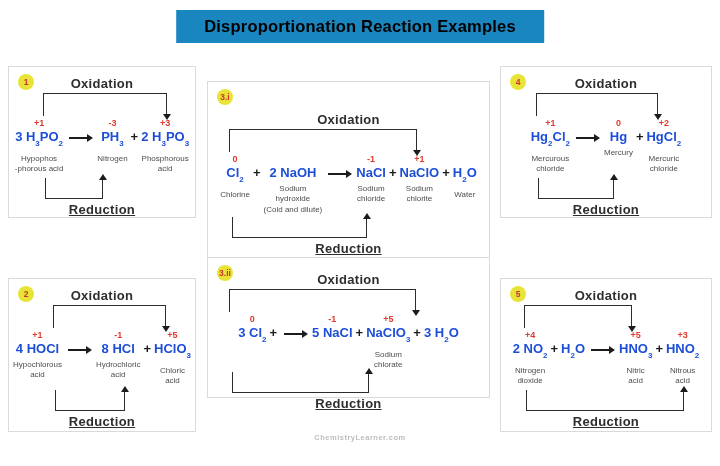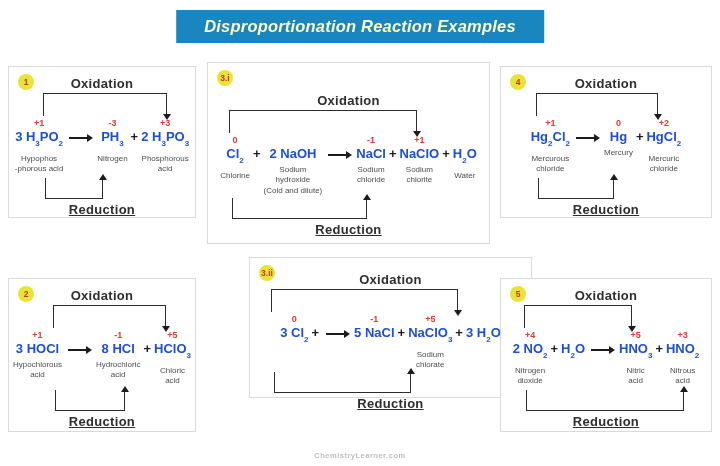--- a/index.html
+++ b/index.html
@@ -1,27 +1,27 @@
 <!DOCTYPE html>
 <html style="--banner: #1a86bf; --badge: #e8e437; --oxred: #e0392e;"><head>
 <meta charset="utf-8">
 <style>
   html,body{margin:0;padding:0;background:#fff;}
   .stage{position:relative;width:720px;height:466px;background:#ffffff;overflow:hidden;
          font-family:"Liberation Sans",sans-serif;color:#222;}
   .title{position:absolute;top:10px;left:50%;transform:translateX(-50%);
-         background:var(--banner,#1a86bf);color:#fef9c3;font-size:16.5px;font-weight:700;
-         padding:7px 28px;letter-spacing:.2px;white-space:nowrap;font-style:italic;}
-  .footer{position:absolute;bottom:6px;left:0;right:0;text-align:center;
+         background:var(--banner,#1a86bf);color:#000000;font-size:16.5px;font-weight:700;
+         padding:7px 28px;letter-spacing:.2px;white-space:nowrap;}
+  .footer{position:absolute;bottom:24px;left:0;right:0;text-align:center;
           font-size:7.5px;font-weight:700;color:#bdbdbd;letter-spacing:.5px;}
   .panel{position:absolute;background:#fff;border:1px solid #dadada;box-sizing:border-box;}
   .p1{left:8px;top:66px;width:188px;height:152px;}
   .p2{left:8px;top:278px;width:188px;height:154px;}
-  .p3i{left:207px;top:62px;width:283px;height:182px;}
-  .p3ii{left:207px;top:257px;width:283px;height:141px;margin-left:42px;}
+  .p3i{left:207px;top:81px;width:283px;height:182px;}
+  .p3ii{left:207px;top:257px;width:283px;height:141px;}
   .p4{left:500px;top:66px;width:212px;height:152px;}
   .p5{left:500px;top:278px;width:212px;height:154px;}
   .badge{position:absolute;top:7px;left:9px;min-width:16px;height:16px;border-radius:50%;
          background:var(--badge,#e8e437);color:#c9352b;font-size:8.5px;font-weight:700;
          display:flex;align-items:center;justify-content:center;padding:0 2px;box-sizing:border-box;}
   .oxl,.redl{text-align:center;font-size:13px;font-weight:700;color:#2e2e2e;letter-spacing:.3px;}
   .oxl{margin-top:9px;}
   .p3i .oxl{margin-top:30px;}
   .p3ii .oxl{margin-top:14px;}
   .redl{margin-top:3px;text-decoration:underline;}
@@ -91,21 +91,21 @@
 
   <section class="panel p2">
     <span class="badge">2</span>
     <div class="oxl">Oxidation</div>
     <div class="brk top bt2">
         <i class="ah down"></i>
       </div>
     <div class="eq">
       <span class="term">
         <b class="st">+1</b>
-        <span class="fm">3 HOCl</span>
+        <span class="fm">4 HOCl</span>
         <small class="nm">Hypochlorous
 acid</small>
       </span>
       <span class="arrow"></span>
       <span class="term">
         <b class="st">-1</b>
         <span class="fm">8 HCl</span>
         <small class="nm">Hydrochloric
 acid</small>
       </span>

